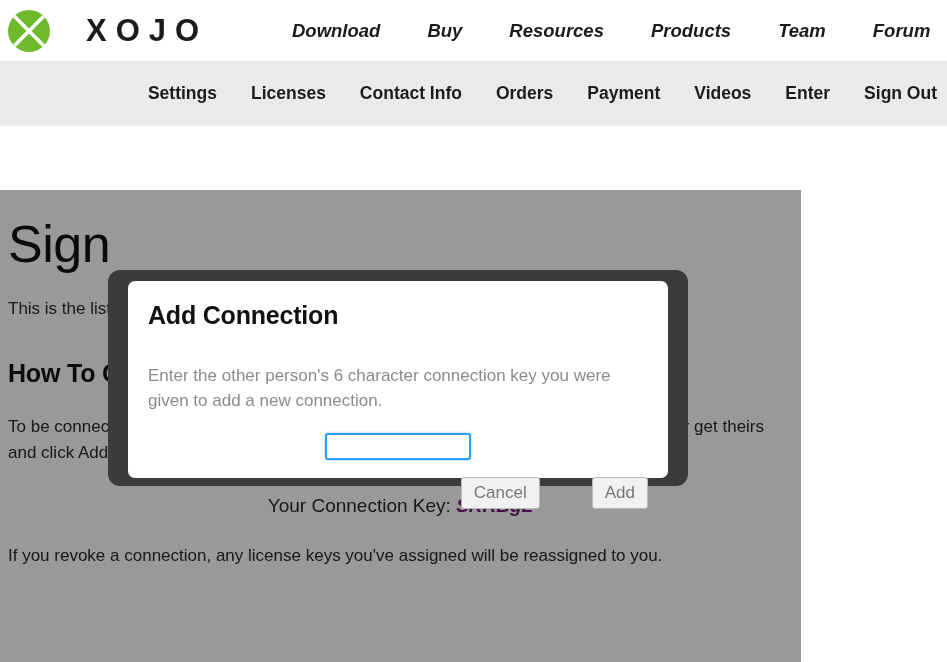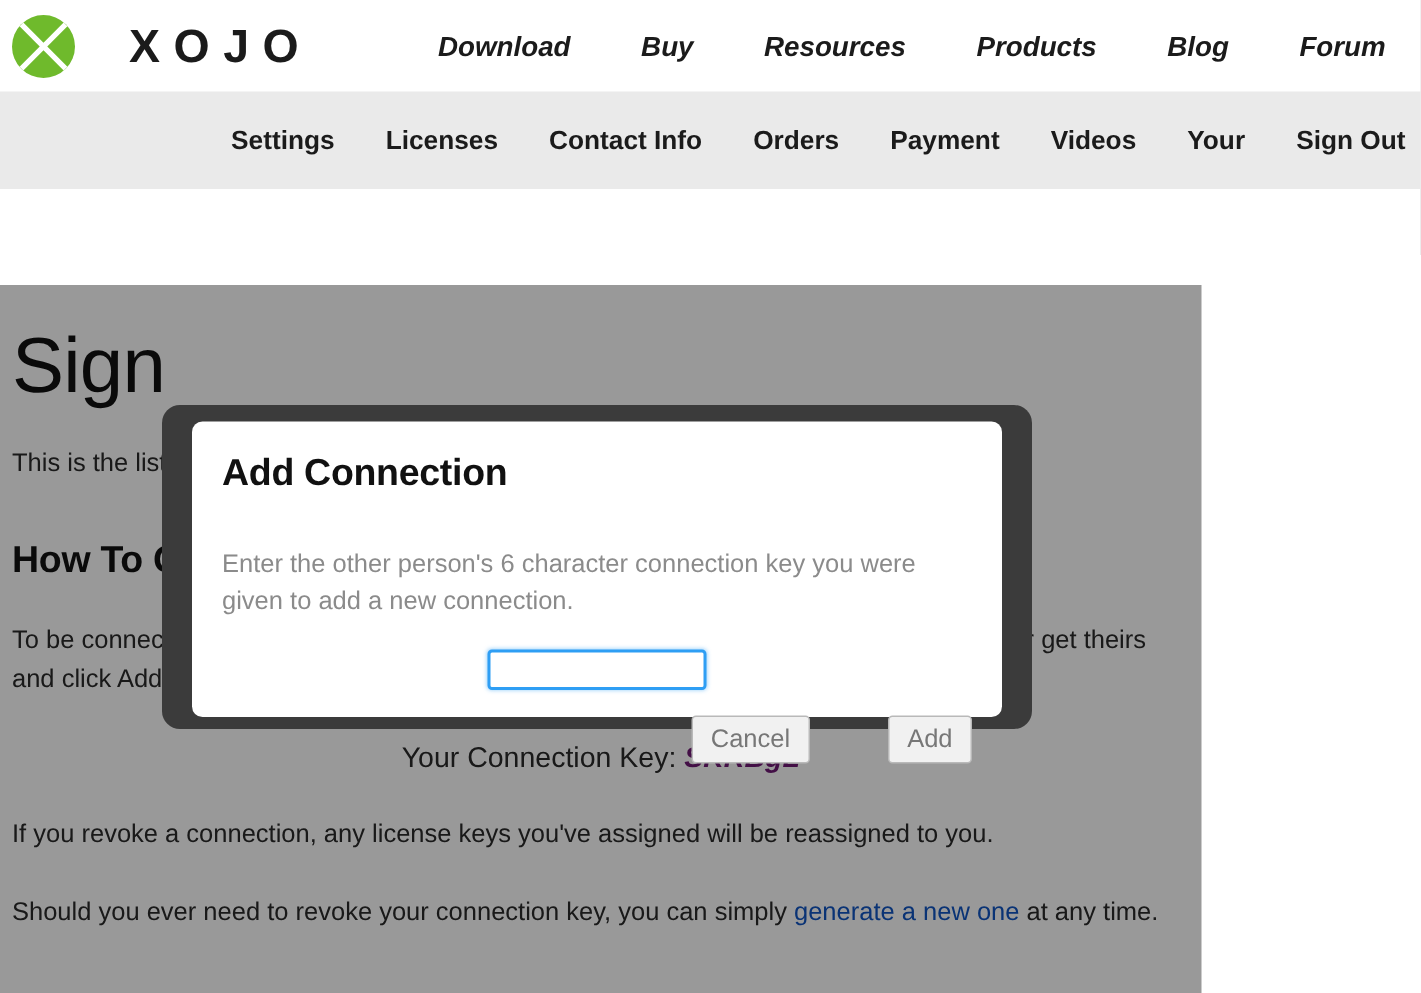--- a/index.html
+++ b/index.html
@@ -244,57 +244,54 @@
         <path d="M18 12 L50 44 L82 12 L88 18 L56 50 L88 82 L82 88 L50 56 L18 88 L12 82 L44 50 L12 18 Z" fill="#ffffff"></path>
       </svg>
       <span class="brand-word">XOJO</span>
     </div>
 
     <nav class="main-nav">
       <a href="#">Download</a>
       <a href="#">Buy</a>
       <a href="#">Resources</a>
       <a href="#">Products</a>
-      <a href="#">Blog</a>
+      <a href="#">Team</a>
       <a href="#">Forum</a>
 
     </nav>
   </div>
 
   <div class="sub-nav">
     <a href="#">Settings</a>
     <a href="#">Licenses</a>
     <a href="#">Contact Info</a>
     <a href="#">Orders</a>
     <a href="#">Payment</a>
     <a href="#">Videos</a>
-    <a href="#">Your</a>
+    <a href="#">Enter</a>
     <a href="#">Sign Out</a>
   </div>
 
   <div class="content-wrap">
 
     <h1 class="page-title">Sign</h1>
 
     <p class="body-text">This is the list of people you are connected to. You can add and remove people here.</p>
 
     <h2 class="section-title">How To Get Connected</h2>
 
     <p class="body-text">To be connected to another person, you need to provide them with your Connection Key or get theirs and click Add Connection.</p>
 
     <p class="key-line">
       <span>Your Connection Key:</span>
       <b>SKRBgL</b>
     </p>
 
     <p class="body-text">If you revoke a connection, any license keys you've assigned will be reassigned to you.</p>
 
-    <p class="body-text">
-      <span>Should you ever need to revoke your connection key, you can simply </span><a class="inline-link" href="#">generate a new one</a><span> at any time.</span>
-    </p>
   </div>
 
   <div class="content-dim"></div>
 
   <div class="modal-frame">
     <div class="modal-panel">
 
       <div class="modal-title">Add Connection</div>
 
       <div class="modal-desc">Enter the other person's 6 character connection key you were given to add a new connection.</div>

